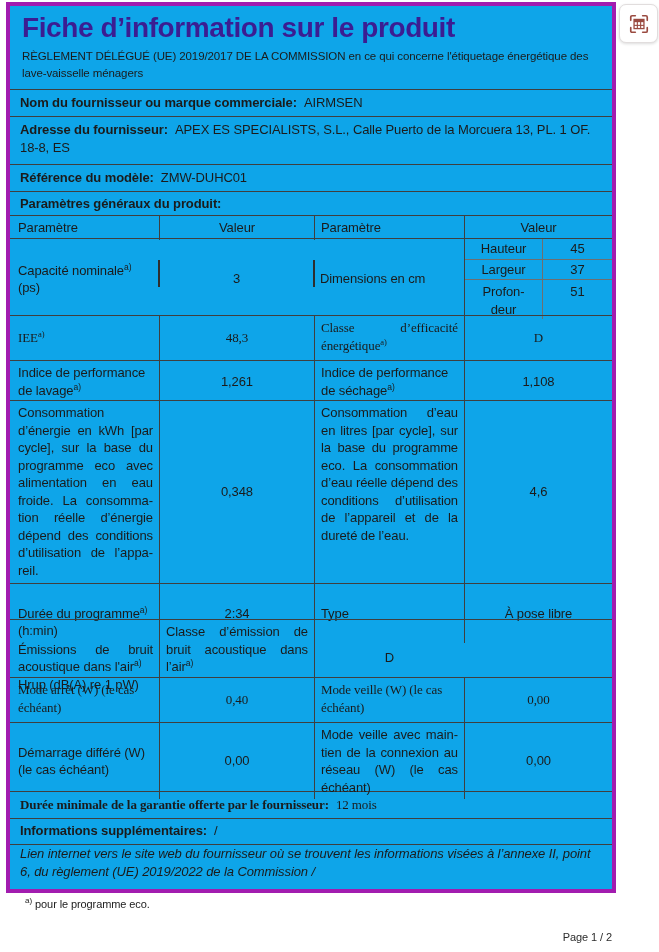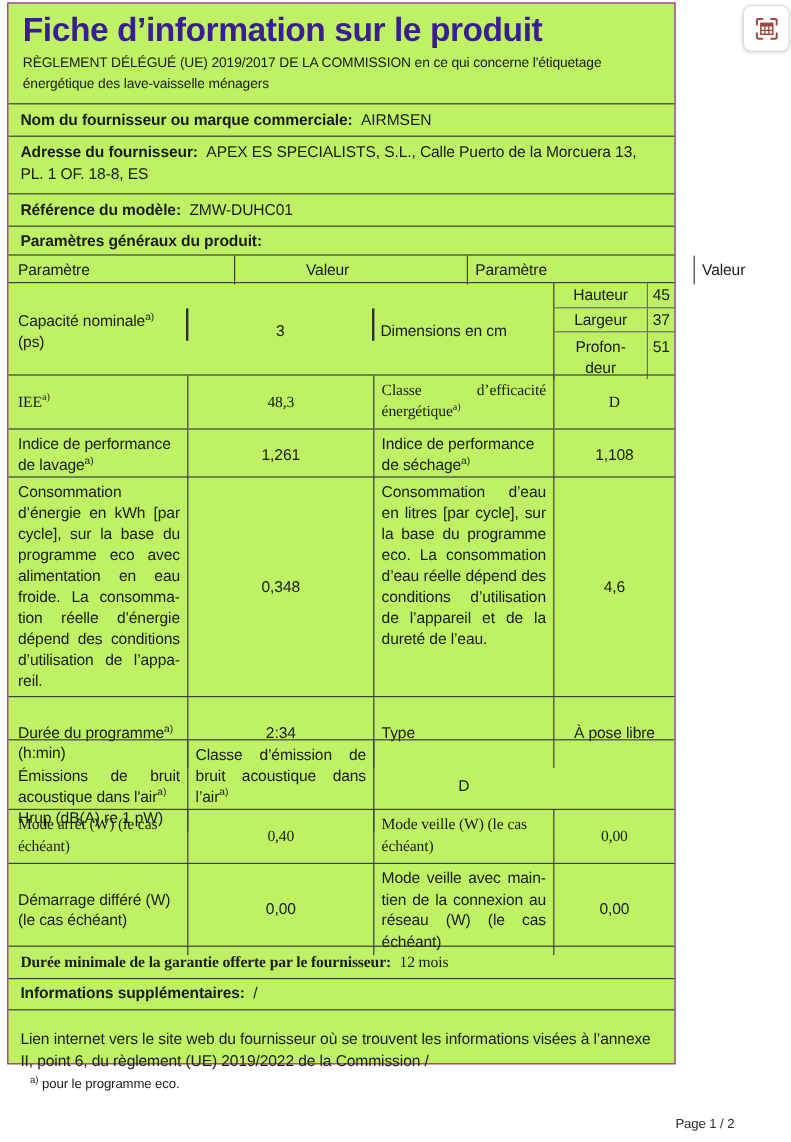--- a/index.html
+++ b/index.html
@@ -3,22 +3,22 @@
 <meta charset="utf-8">
 <style>
   html,body{margin:0;padding:0;background:#ffffff;}
   body{
     width:659px;height:952px;position:relative;overflow:hidden;
     font-family:"Liberation Sans","DejaVu Sans",sans-serif;
     font-size:13px;line-height:1.35;color:#1b1b1b;
     letter-spacing:-0.1px;
   }
   .stack{
-    position:absolute;left:6px;top:2px;width:557px;
-    border:1px solid #a21caf;background:#bef264;box-sizing:border-box;
+    position:absolute;left:6px;top:2px;width:610px;
+    border:4px solid #a21caf;background:#0ea5e9;box-sizing:border-box;
   }
   .box{border-top:1px solid #3f3f3f;box-sizing:border-box;}
   .box:first-child{border-top:none;}
 
   
   .title-box{height:83px;padding:6px 12px 4px 12px;}
   .title-box h1{
     margin:0 0 4px 0;font-size:28px;line-height:1.15;font-weight:700;
     color:#3b1d92;letter-spacing:-0.4px;
   }
@@ -31,21 +31,21 @@
   .h27{height:27px;}
   .h48{height:48px;}
   .h24{height:24px;padding-top:3px;}
 
   
   .ptable{box-sizing:border-box;}
   .trow{
     display:grid;grid-template-columns:149px 155px 150px 1fr;
     border-top:1px solid #3f3f3f;position:relative;box-sizing:border-box;
   }
-  .trow.head{border-top:none;height:22px;gap:39px;}
+  .trow.head{border-top:none;height:22px;}
   .cell{box-sizing:border-box;padding:3px 6px;border-left:1px solid #3f3f3f;}
   .cell.first{border-left:none;padding-left:8px;}
   .cell.noleft{border-left:none;}
   .hcell{font-weight:400;}
   .hcell.center{text-align:center;}
   .pcell{text-align:left;}
   .pcell.jus{text-align:justify;}
   .pcell.vc{display:flex;align-items:center;}
   .pcell .wrap{width:100%;}
   .vcell{display:flex;align-items:center;justify-content:center;text-align:center;padding:2px 4px;}
@@ -62,21 +62,21 @@
   
   .subtable{display:grid;grid-template-columns:78px 1fr;width:100%;height:100%;}
   .scell{
     box-sizing:border-box;display:flex;align-items:center;justify-content:center;
     text-align:center;border-bottom:1px solid #6f6f6f;padding:1px 3px;
   }
   .scell.slabel{border-right:1px solid #6f6f6f;}
   .scell.last{border-bottom:none;align-items:flex-start;padding-top:3px;}
 
   
-  .h27b{height:27px;font-family:Liberation Serif, serif;} .h26b{height:26px;padding-top:3px;} .h45b{height:45px;padding-top:15px;}
+  .h27b{height:27px;font-family:Liberation Serif, serif;} .h26b{height:26px;padding-top:3px;} .h45b{height:45px;padding-top:0;font-style:italic;}
 
   
   .footnote{position:absolute;left:25px;top:897px;font-size:11px;color:#1b1b1b;}
   .footnote sup{font-size:8px;}
   .page-ind{position:absolute;right:47px;top:930px;font-size:11px;color:#2c2c2c;}
 
   
   .icon-btn{
     position:absolute;left:619px;top:4px;width:37px;height:37px;
     background:#fff;border:1px solid #e1dddd;border-radius:7px;

